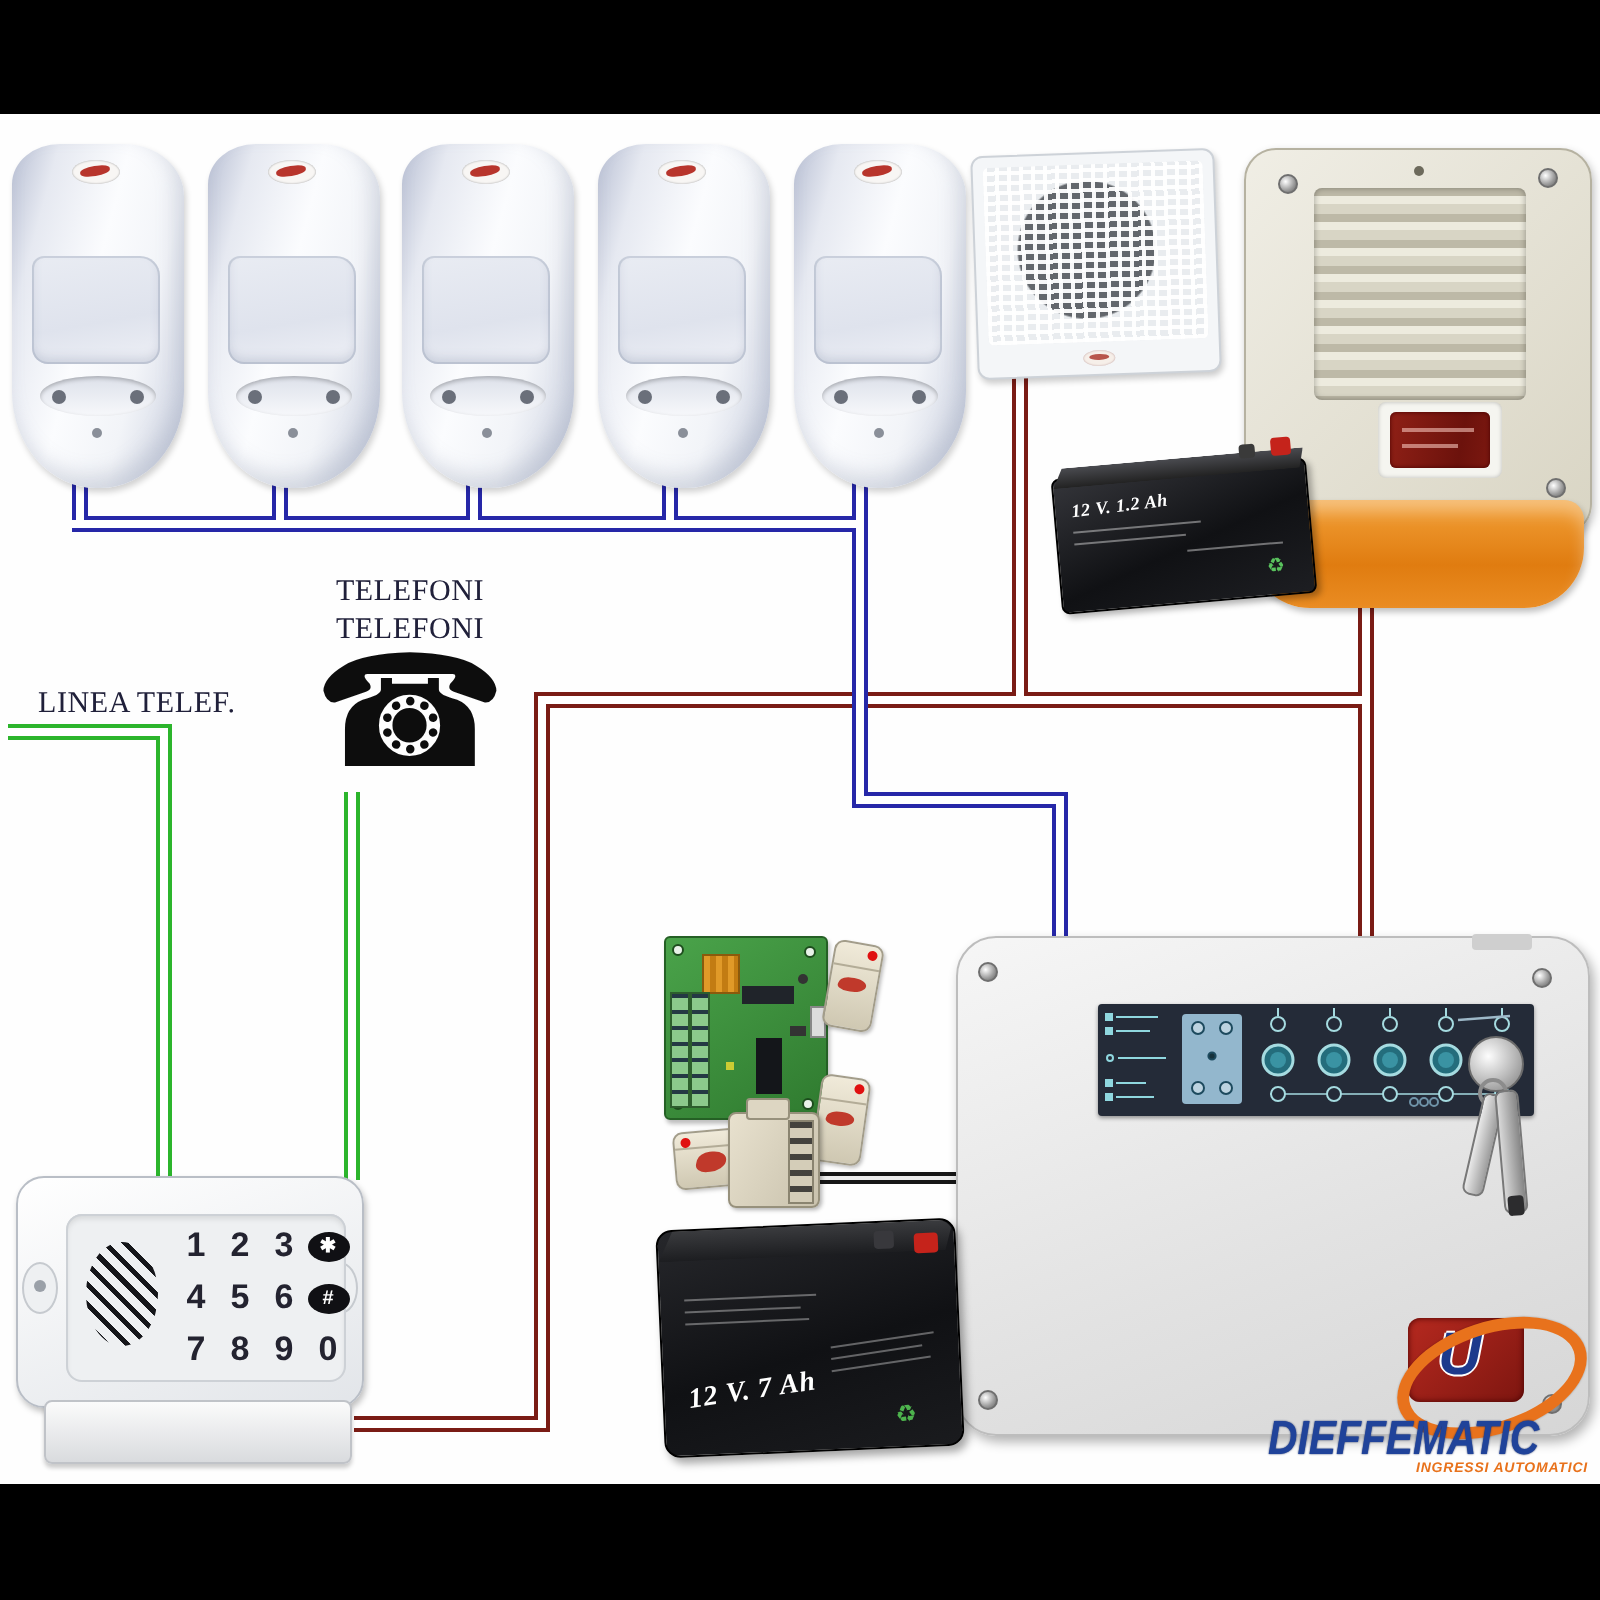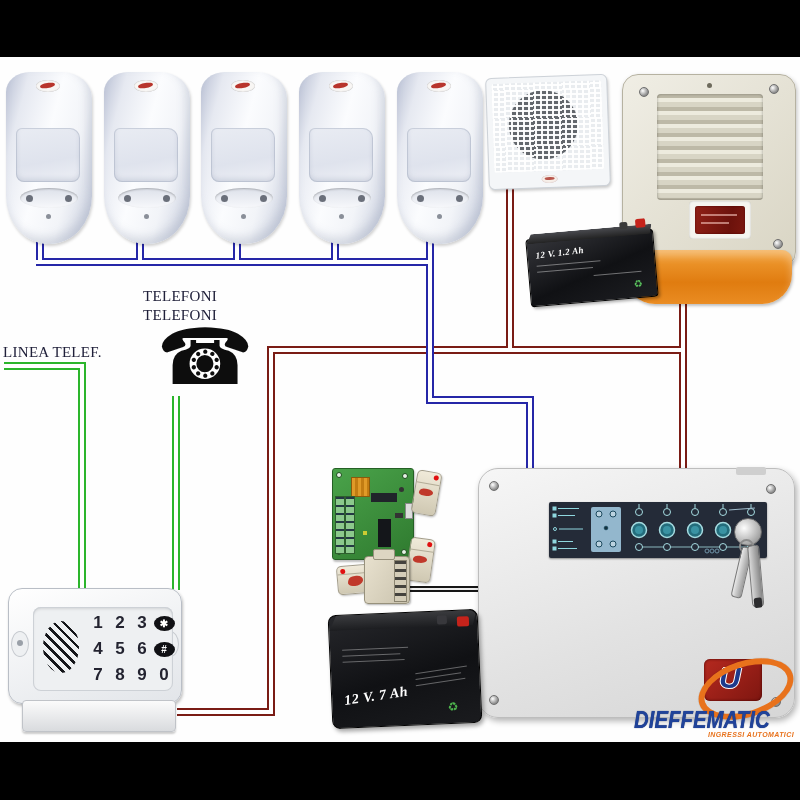--- a/index.html
+++ b/index.html
@@ -170,23 +170,23 @@
        background:repeating-linear-gradient(45deg,#15161a 0 2.5px,transparent 2.5px 7px);}
   .kp-keys{position:absolute;left:54px;top:3px;width:88px;height:78px;display:grid;
        grid-template-columns:repeat(4,1fr);grid-template-rows:repeat(3,1fr);align-items:center;justify-items:center;}
   .key{font:600 17px "Liberation Sans",sans-serif;color:#232330;}
   .key.dark{width:21px;height:15px;border-radius:50%;background:#101014;color:#fff;
        font-size:10px;line-height:15px;text-align:center;}
   .tray{position:absolute;left:22px;top:700px;width:152px;height:30px;border-radius:4px;
        background:linear-gradient(#fbfbfb,#d9dbde);border:1px solid #c0c3c8;box-shadow:0 2px 2px rgba(0,0,0,.2);}
 
   
-  .t-phones{position:absolute;left:143px;top:287px;width:124px;text-align:left;
+  .t-phones{position:absolute;left:143px;top:287px;width:124px;text-align:center;
        font:500 15px "Liberation Serif",serif;color:#20203a;letter-spacing:.3px;line-height:1.25;}
-  .t-linea{position:absolute;left:3px;top:344px;font:500 15px "Liberation Serif",serif;color:#20203a;letter-spacing:.3px;}
+  .t-linea{position:absolute;left:19px;top:344px;font:500 15px "Liberation Serif",serif;color:#20203a;letter-spacing:.3px;}
   .phone{position:absolute;left:150px;top:314px;width:110px;text-align:center;
        font-size:78px;line-height:86px;color:#0d0d0d;font-family:"DejaVu Sans",sans-serif;}
 </style>
 </head>
 <body>
 
 <div id="stage">
 
   <svg class="wires" width="800" height="800" viewBox="0 0 800 800">
     <g class="maroon">

